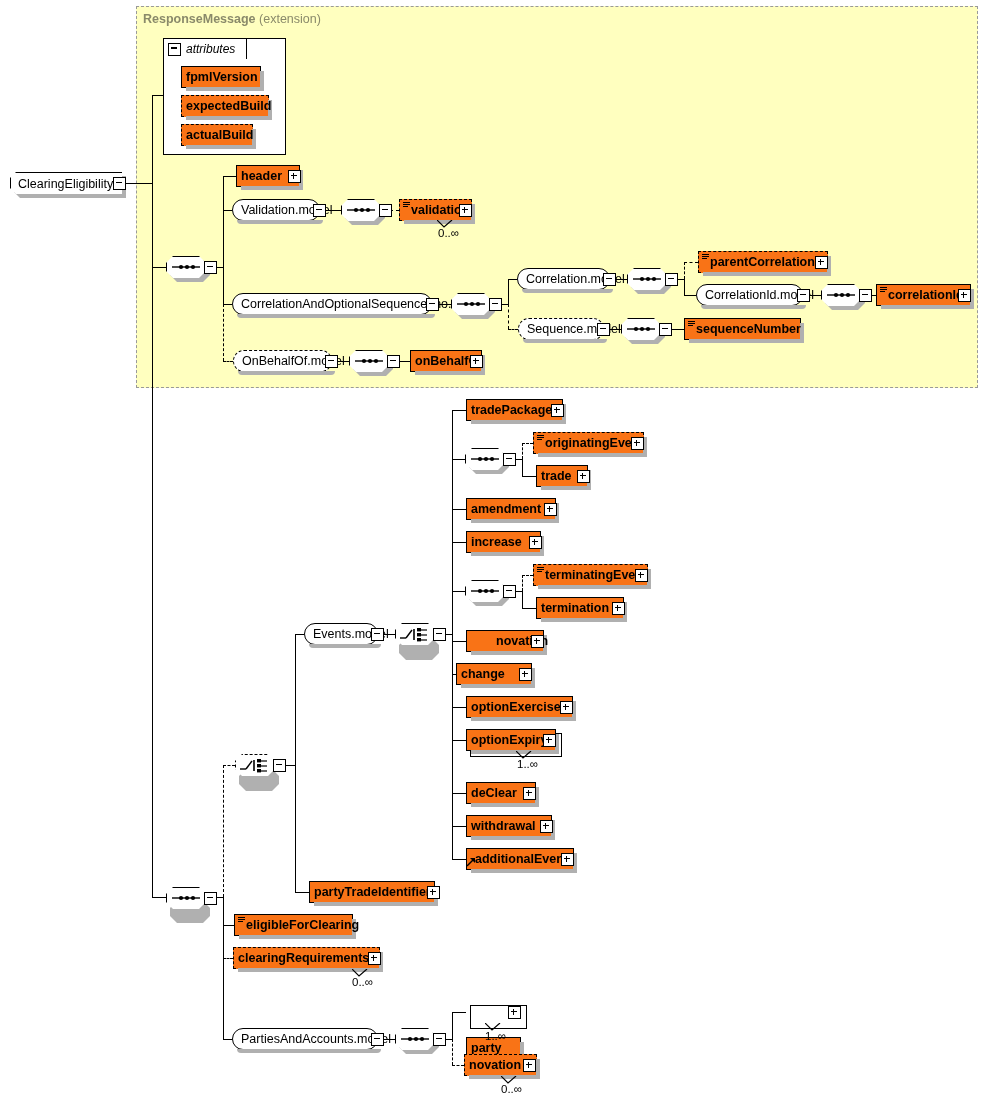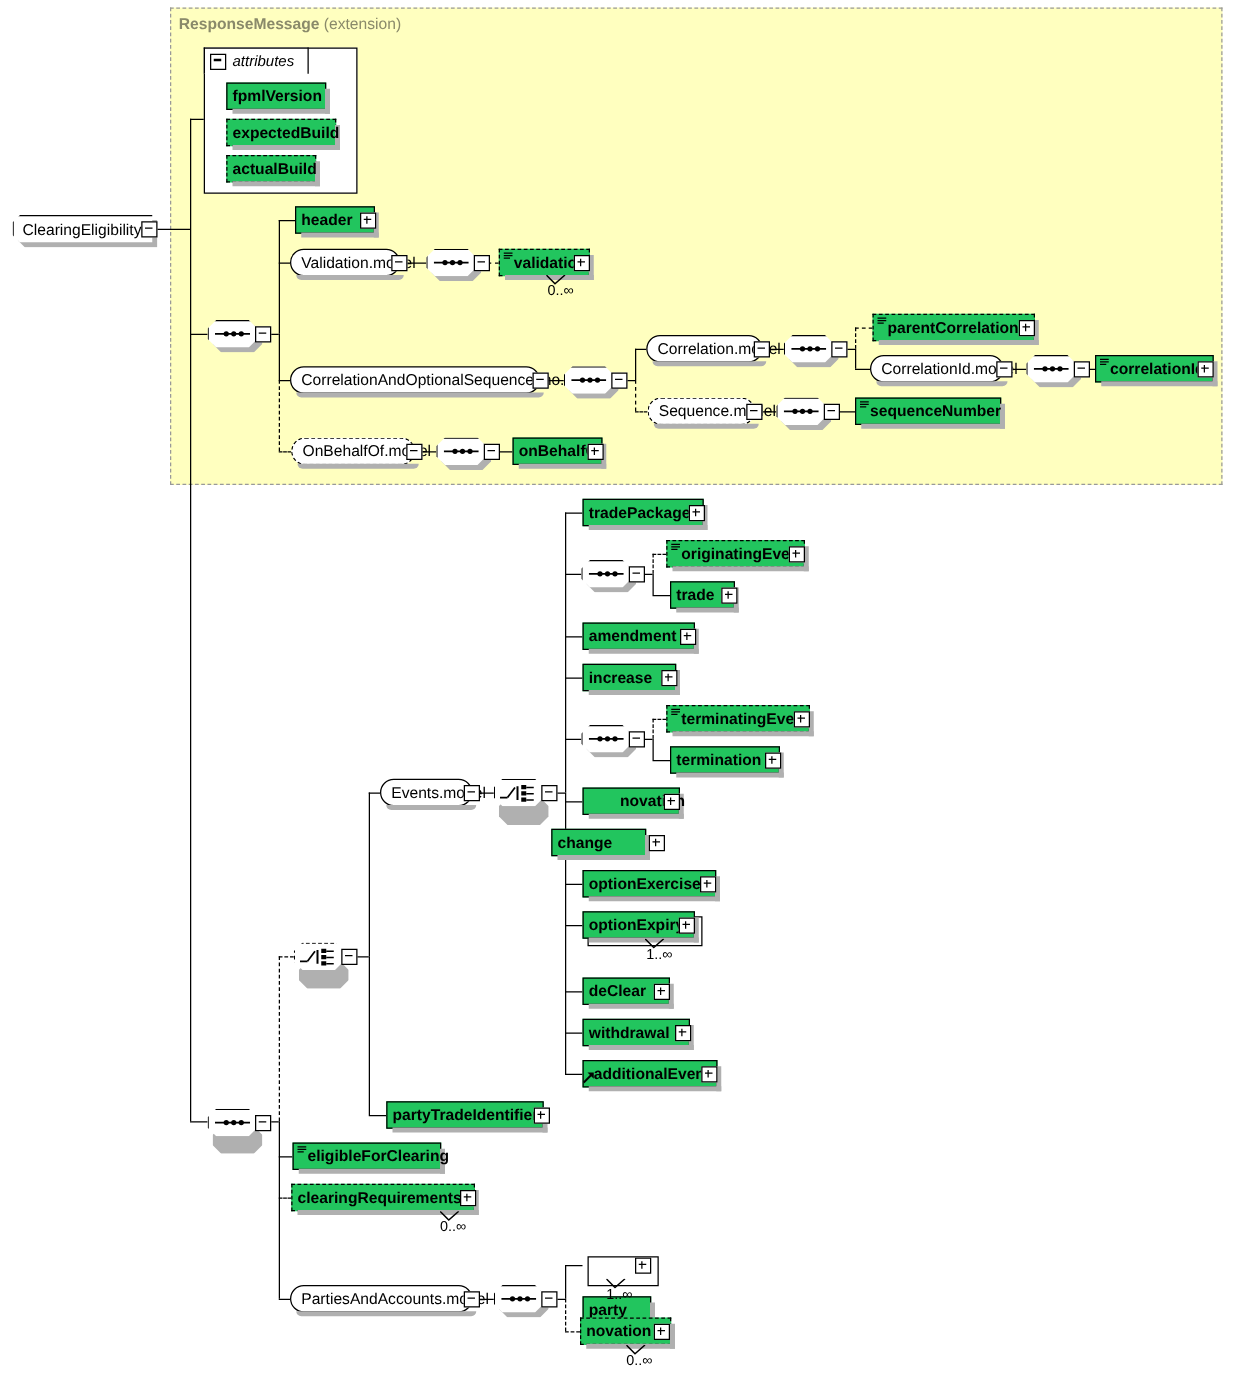--- a/index.html
+++ b/index.html
@@ -1,20 +1,20 @@
 <!DOCTYPE html>
 <html><head>
 <meta charset="utf-8">
 <style>
   html,body{margin:0;padding:0;background:#fff;}
   #canvas{position:relative;width:996px;height:1100px;background:#ffffff;
           font-family:"Liberation Sans",sans-serif;overflow:hidden;}
 
   
-  .ebox{position:absolute;box-sizing:border-box;height:22px;background:#22c55e;
+  .ebox{position:absolute;box-sizing:border-box;height:22px;background:#f97316;
         border:1.6px solid #000;display:flex;align-items:center;
         padding:0 4px;font-size:12.5px;font-weight:bold;color:#000;
         white-space:nowrap;z-index:5;}
   .ebox.optional{border:1.6px dashed #000;font-weight:bold;}
   .ebox .lbl{line-height:1;}
   
   .ebox:after{content:"";position:absolute;left:4px;top:100%;width:100%;height:4px;
               background:#b0b0b0;z-index:-1;}
   .ebox:before{content:"";position:absolute;left:100%;top:4px;width:4px;height:100%;
                background:#b0b0b0;z-index:-1;}
@@ -523,21 +523,21 @@
   <div class="hline" style="left:452px;top:641px;width:14px;"></div>
   <div class="ebox" style="left:466px;top:630px;width:78px;padding-left:29px;">
     <span class="lbl">novation</span>
   </div>
   <div class="expander" style="left:531px;top:635px;">
       <span class="h"></span>
       <span class="v"></span>
     </div>
 
   <div class="hline" style="left:452px;top:674px;width:14px;"></div>
-  <div class="ebox" style="left:441px;top:663px;width:76px;">
+  <div class="ebox" style="left:456px;top:663px;width:76px;">
     <span class="lbl">change</span>
   </div>
   <div class="expander" style="left:519px;top:668px;">
       <span class="h"></span>
       <span class="v"></span>
     </div>
 
   <div class="hline" style="left:452px;top:707px;width:14px;"></div>
   <div class="ebox" style="left:466px;top:696px;width:107px;">
     <span class="lbl">optionExercise</span>

